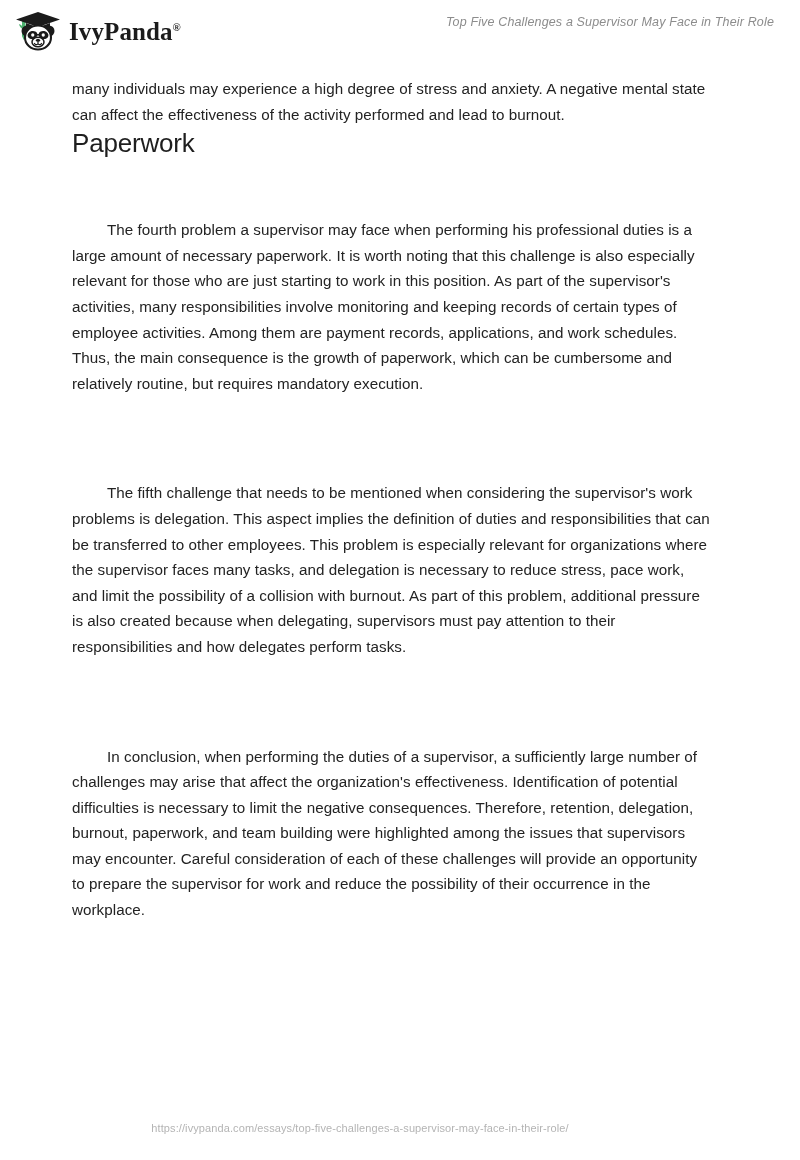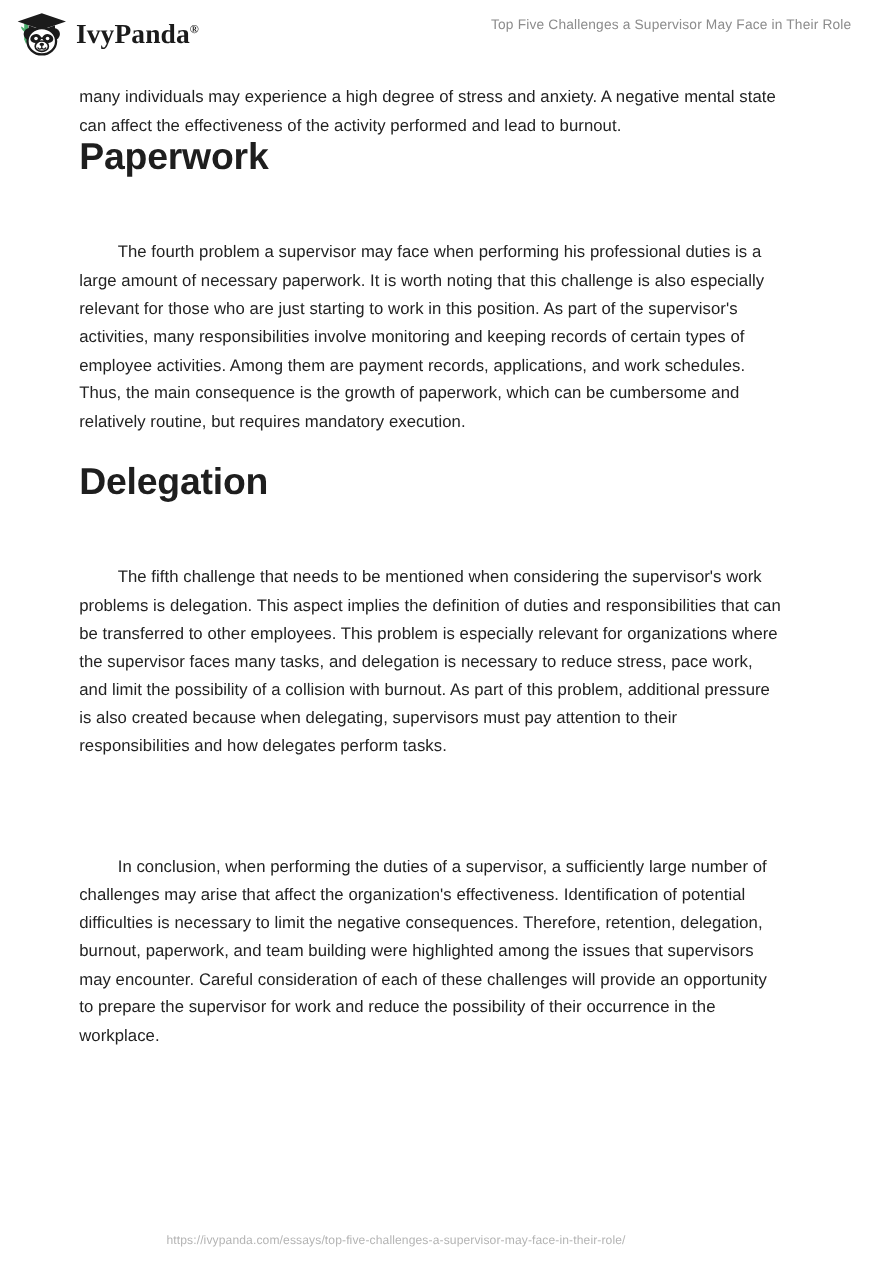--- a/index.html
+++ b/index.html
@@ -55,20 +55,21 @@
     font-weight: bold;
   }
   .header-title {
     position: absolute;
     right: 26px;
     top: 15px;
     font-size: 12.5px;
     color: #8c8c8c;
     letter-spacing: 0.15px;
     white-space: nowrap;
+    font-style: italic;
   }
 
   
   .content {
     position: absolute;
     left: 72px;
     top: 76px;
     width: 638px;
   }
   .content p {
@@ -78,23 +79,23 @@
     color: #232323;
     text-align: left;
     letter-spacing: 0.05px;
   }
   .content p.indent {
     text-indent: 35px;
     margin-top: 32px;
   }
   .content h2 {
     margin: 0;
-    font-size: 34px;
+    font-size: 26px;
     line-height: 32px;
-    font-weight: bold;
+    font-weight: normal;
     color: #1e1e1e;
     letter-spacing: -0.2px;
   }
   .sec-continued { margin-bottom: 28px; }
   .gap-after-head { height: 26px; }
   .gap-after-para { height: 26px; }
 
   
   .page-footer {
     position: absolute;
@@ -160,21 +161,20 @@
 
 <div class="content">
 
   <p class="sec-continued">many individuals may experience a high degree of stress and anxiety. A negative mental state can affect the effectiveness of the activity performed and lead to burnout.</p>
 
   <h2>Paperwork</h2>
   <div class="gap-after-head"></div>
   <p class="indent">The fourth problem a supervisor may face when performing his professional duties is a large amount of necessary paperwork. It is worth noting that this challenge is also especially relevant for those who are just starting to work in this position. As part of the supervisor's activities, many responsibilities involve monitoring and keeping records of certain types of employee activities. Among them are payment records, applications, and work schedules. Thus, the main consequence is the growth of paperwork, which can be cumbersome and relatively routine, but requires mandatory execution.</p>
   <div class="gap-after-para"></div>
 
-  <h2>Delegation</h2>
   <div class="gap-after-head"></div>
   <p class="indent">The fifth challenge that needs to be mentioned when considering the supervisor's work problems is delegation. This aspect implies the definition of duties and responsibilities that can be transferred to other employees. This problem is especially relevant for organizations where the supervisor faces many tasks, and delegation is necessary to reduce stress, pace work, and limit the possibility of a collision with burnout. As part of this problem, additional pressure is also created because when delegating, supervisors must pay attention to their responsibilities and how delegates perform tasks.</p>
   <div class="gap-after-para"></div>
 
   <div class="gap-after-head"></div>
   <p class="indent">In conclusion, when performing the duties of a supervisor, a sufficiently large number of challenges may arise that affect the organization's effectiveness. Identification of potential difficulties is necessary to limit the negative consequences. Therefore, retention, delegation, burnout, paperwork, and team building were highlighted among the issues that supervisors may encounter. Careful consideration of each of these challenges will provide an opportunity to prepare the supervisor for work and reduce the possibility of their occurrence in the workplace.</p>
 </div>
 
 <div class="page-footer">
   <a class="footer-url" href="#">https://ivypanda.com/essays/top-five-challenges-a-supervisor-may-face-in-their-role/</a>

